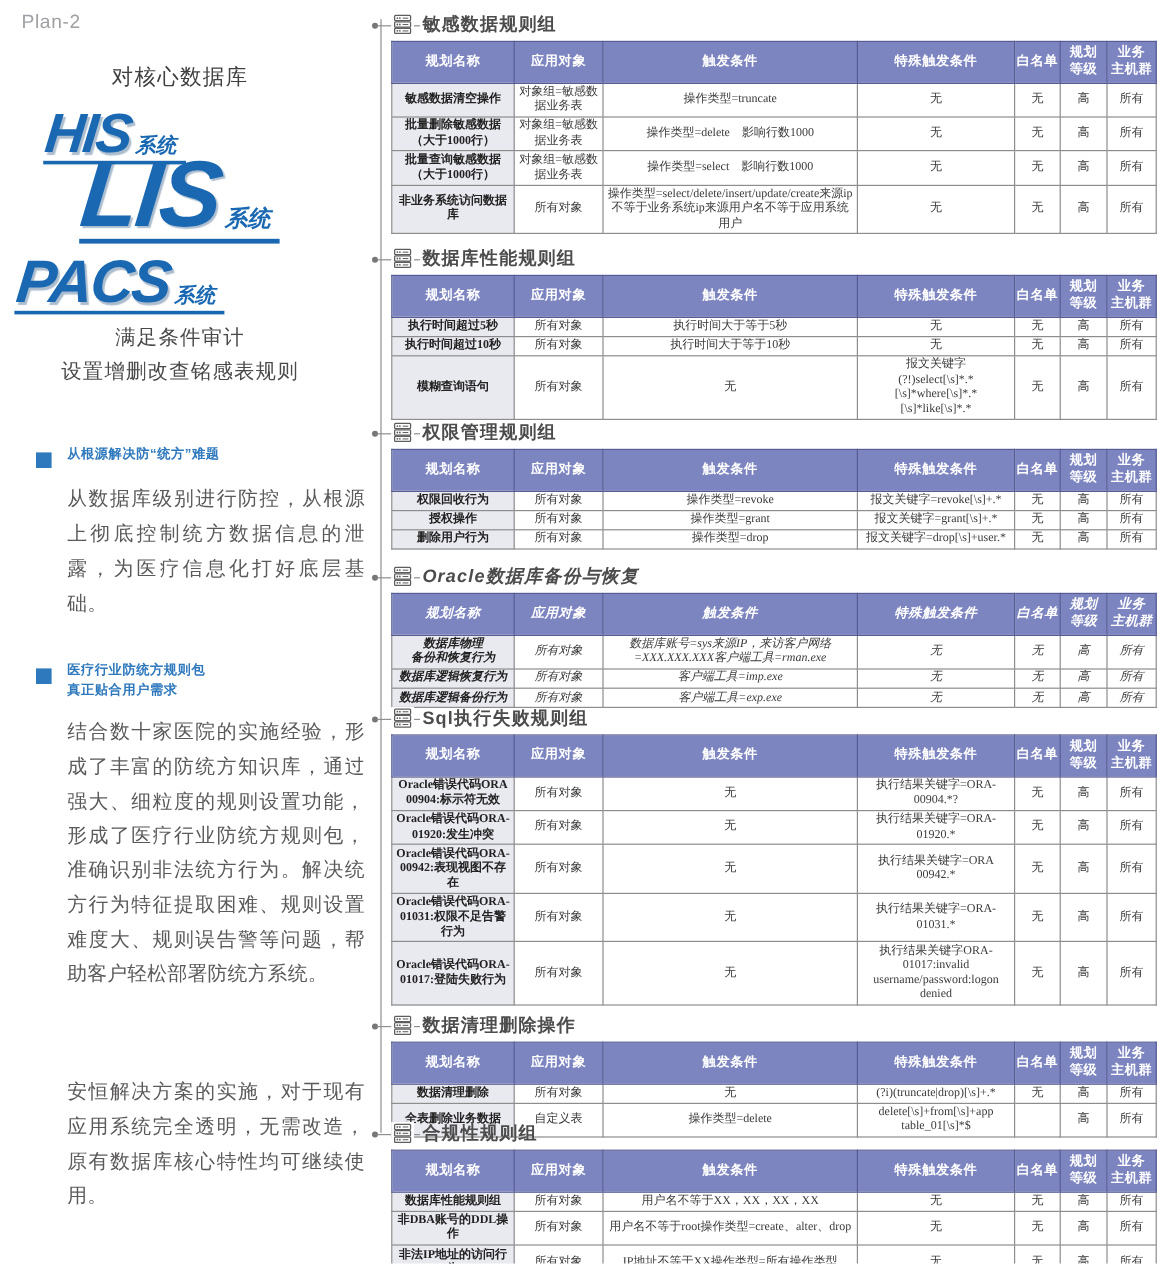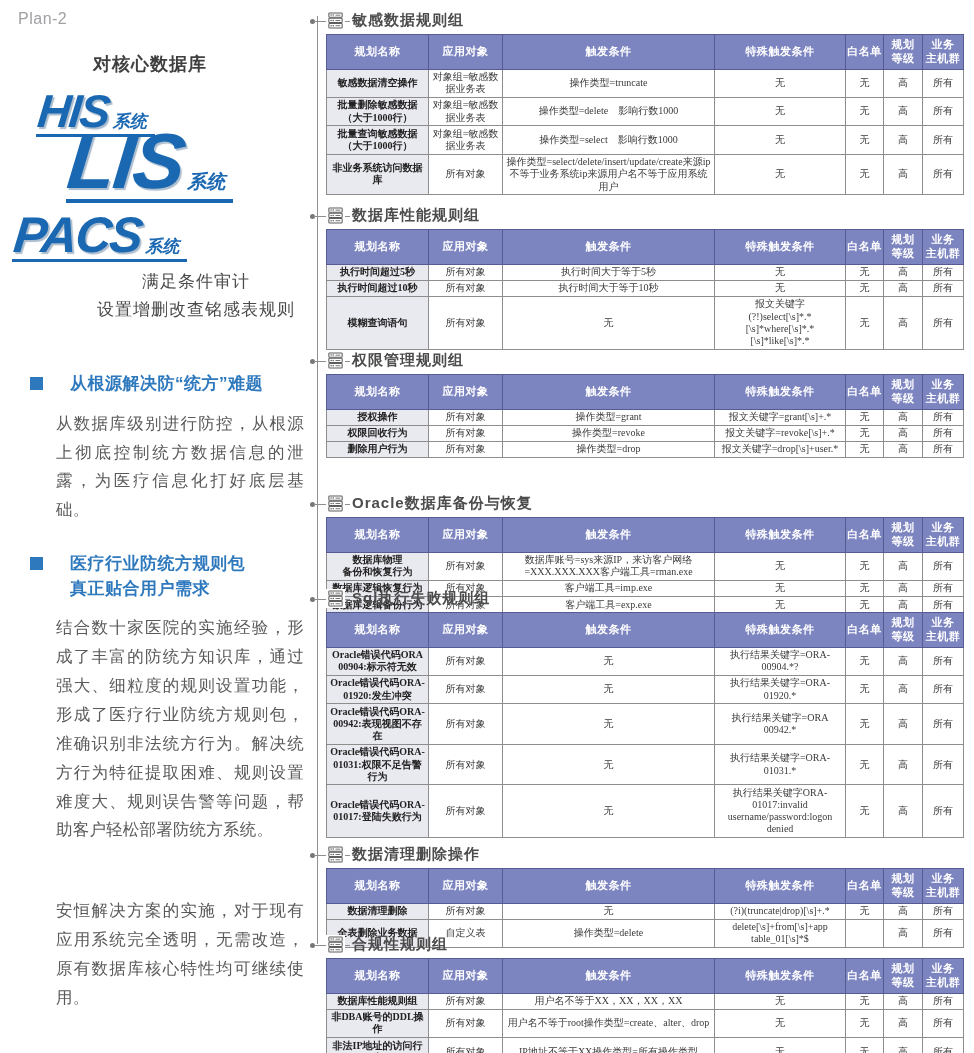--- a/index.html
+++ b/index.html
@@ -5,21 +5,21 @@
   html,body{margin:0;padding:0;}
   body{width:974px;height:1053px;overflow:hidden;background:#ffffff;
        font-family:"Liberation Sans","DejaVu Sans",sans-serif;
        position:relative;}
   .page{position:absolute;inset:0;}
 
   
   .left{position:absolute;left:0;top:0;width:310px;height:1053px;}
   .plan{position:absolute;left:18px;top:10px;font-size:16px;color:#9fa0a3;letter-spacing:0.5px;}
   .intro{position:absolute;left:0;top:52px;width:300px;text-align:center;
-         font-size:18px;color:#3f3f3f;letter-spacing:1px;font-weight:bold;}
+         font-size:18px;color:#3f3f3f;letter-spacing:1px;}
 
   .logo-line{position:absolute;display:flex;align-items:baseline;
              border-bottom:3px solid var(--logo);padding:0 8px 1px 2px;}
   .logo-word{font-weight:bold;font-style:italic;color:var(--logo);letter-spacing:-2px;
              transform:skewX(-6deg);line-height:0.92;
              text-shadow:2px 2px 1px rgba(12,62,112,0.35);}
   .logo-suffix{font-style:italic;font-weight:bold;color:var(--logo);margin-left:4px;letter-spacing:0;}
   .logo-his{top:90px;left:36px;}
   .logo-his .logo-word{font-size:46px;}
   .logo-his .logo-suffix{font-size:17px;}
@@ -30,31 +30,31 @@
   .logo-pacs .logo-word{font-size:50px;}
   .logo-pacs .logo-suffix{font-size:17px;}
 
   .subtitle{position:absolute;left:0;top:268px;width:300px;text-align:center;
             font-size:17px;color:#4a4a4a;line-height:1.65;letter-spacing:1px;}
 
   .section{position:absolute;left:0;width:305px;}
   .sec-0{top:372px;} .sec-1{top:552px;} .sec-2{top:884px;}
   .sec-head{display:flex;align-items:flex-start;}
   .bullet{width:13px;height:13px;background:var(--accent);margin:5px 0 0 30px;flex:none;}
-  .sec-title{margin-left:27px;color:var(--accent);font-weight:bold;font-size:17px;
+  .sec-title{margin-left:13px;color:var(--accent);font-weight:bold;font-size:11px;
              line-height:1.45;white-space:pre-line;letter-spacing:0.5px;}
   .sec-body{margin:12px 0 0 56px;width:248px;font-size:16.5px;color:#5b5959;
             line-height:1.75;letter-spacing:0.2px;text-align:justify;}
 
   
   .right{position:absolute;left:312px;top:0;width:662px;height:1053px;}
   .spine{position:absolute;left:5px;top:16px;width:1px;height:928px;background:#8f8f8f;}
 
   .group{position:absolute;left:14px;width:637px;}
-  .g0{top:10px;} .g1{top:205px;} .g2{top:350px;} .g3{top:493px;}
+  .g0{top:10px;} .g1{top:205px;} .g2{top:350px;} .g3{top:470px;font-style:italic;}
   .g4{top:588px;} .g5{top:844px;} .g6{top:934px;}
 
   .gtitle{position:relative;display:flex;align-items:center;height:20px;margin-bottom:4px;}
   .gtitle::before{content:"";position:absolute;left:-16px;top:9px;width:5px;height:5px;
                   border-radius:50%;background:#777;}
   .gtitle::after{content:"";position:absolute;left:-12px;top:11px;width:36px;height:1px;
                  background:#8f8f8f;}
   .gicon{position:relative;z-index:1;width:19px;height:19px;flex:none;background:#fff;}
   .gtext{position:relative;z-index:1;margin-left:7px;font-size:15px;font-weight:bold;
          color:#4c4c4c;letter-spacing:1px;}
@@ -88,21 +88,21 @@
         </div>
         <div class="logo-line logo-lis">
           <span class="logo-word">LIS</span>
           <span class="logo-suffix">系统</span>
         </div>
         <div class="logo-line logo-pacs">
           <span class="logo-word">PACS</span>
           <span class="logo-suffix">系统</span>
         </div>
       </div>
-    <div class="subtitle" style="white-space: pre-line; padding-left: 46px;">满足条件审计
+    <div class="subtitle" style="white-space: pre-line;">满足条件审计
 设置增删改查铭感表规则</div>
     <div id="sections">
         <div class="section sec-0">
           <div class="sec-head">
             <span class="bullet"></span>
             <div class="sec-title">从根源解决防“统方”难题</div>
           </div>
           <p class="sec-body">从数据库级别进行防控，从根源上彻底控制统方数据信息的泄露，为医疗信息化打好底层基础。</p>
         </div>
         <div class="section sec-1">
@@ -331,33 +331,33 @@
               <th>特殊触发条件</th>
               <th>白名单</th>
               <th>规划
 等级</th>
               <th>业务
 主机群</th>
             </tr>
           </thead>
           <tbody>
             <tr>
+              <td class="name">权限回收行为</td>
+              <td>所有对象</td>
+              <td>操作类型=revoke</td>
+              <td>报文关键字=revoke[\s]+.*</td>
+              <td>无</td>
+              <td>高</td>
+              <td>所有</td>
+            </tr>
+            <tr>
               <td class="name">授权操作</td>
               <td>所有对象</td>
               <td>操作类型=grant</td>
               <td>报文关键字=grant[\s]+.*</td>
-              <td>无</td>
-              <td>高</td>
-              <td>所有</td>
-            </tr>
-            <tr>
-              <td class="name">权限回收行为</td>
-              <td>所有对象</td>
-              <td>操作类型=revoke</td>
-              <td>报文关键字=revoke[\s]+.*</td>
               <td>无</td>
               <td>高</td>
               <td>所有</td>
             </tr>
             <tr>
               <td class="name">删除用户行为</td>
               <td>所有对象</td>
               <td>操作类型=drop</td>
               <td>报文关键字=drop[\s]+user.*</td>
               <td>无</td>

